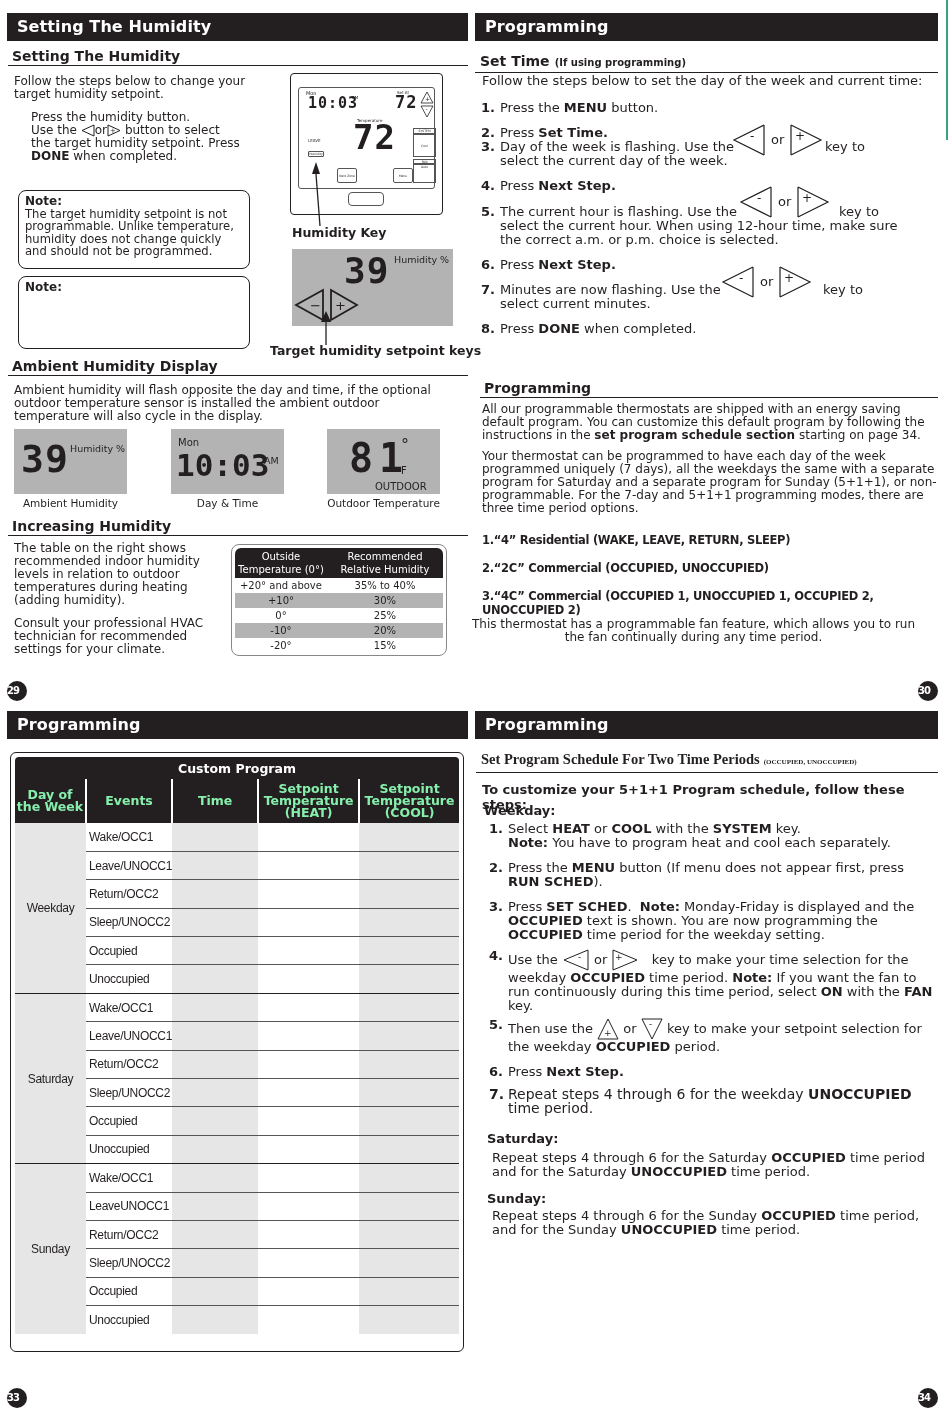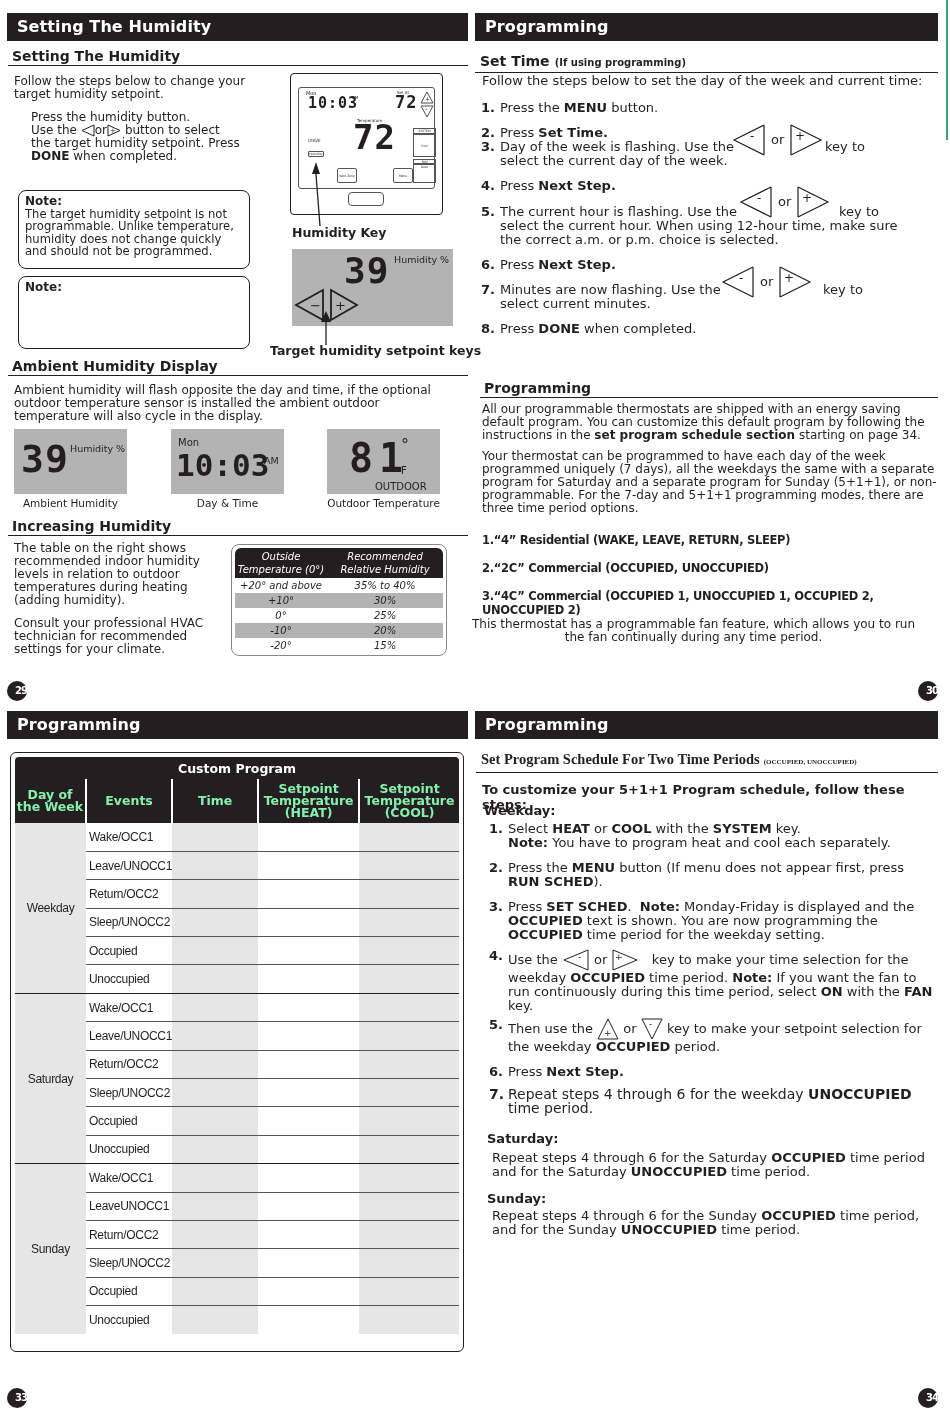--- a/index.html
+++ b/index.html
@@ -5,26 +5,26 @@
   * { box-sizing: border-box; margin: 0; padding: 0; }
   html, body { width: 950px; height: 1421px; background: #fff; overflow: hidden; }
   body { font-family: "DejaVu Sans", sans-serif; color: #231f20; position: relative; }
   .abs { position: absolute; }
   .bar { position: absolute; background: #231f20; color: #fff; font-weight: bold; font-size: 16px; padding-left: 10px; line-height: 28px; height: 28px; letter-spacing: 0.1px; }
   .h2 { position: absolute; font-weight: bold; font-size: 14px; border-bottom: 1.5px solid #231f20; padding-left: 4px; line-height: 18px; }
   .txt { font-size: 12px; line-height: 13px; }
   .green-edge { position: absolute; left: 946px; top: 0; width: 2px; height: 140px; background: #3aa17c; }
   .note { position: absolute; border: 1.6px solid #231f20; border-radius: 8px; padding: 4px 6px; font-size: 11.6px; line-height: 12.5px; }
   .note b { font-size: 12px; }
-  .pagenum { position: absolute; width: 20px; height: 20px; border-radius: 50%; background: #231f20; color: #fff; font-size: 10px; font-weight: bold; text-align: right; line-height: 20px; letter-spacing: -1px; }
+  .pagenum { position: absolute; width: 20px; height: 20px; border-radius: 50%; background: #231f20; color: #fff; font-size: 10px; font-weight: bold; text-align: left; line-height: 20px; letter-spacing: -1px; }
   .lcd { position: absolute; background: #b3b3b3; }
   .seg { font-family: "DejaVu Sans Mono", monospace; color: #231f20; font-weight: bold; position: absolute; letter-spacing: 1px; }
   .cap { position: absolute; font-size: 10.5px; text-align: center; }
   .hum-tbl { position: absolute; border: 1.4px solid #888; border-radius: 8px; padding: 3px; background: #fff; }
-  .hum-tbl table { border-collapse: collapse; width: 100%; font-size: 10px; font-style: italic; }
+  .hum-tbl table { border-collapse: collapse; width: 100%; font-size: 10px; }
   .hum-tbl th { background: #231f20; color: #fff; font-weight: normal; line-height: 13px; padding: 2px 0; }
   .hum-tbl th:first-child { border-top-left-radius: 6px; }
   .hum-tbl th:last-child { border-top-right-radius: 6px; }
   .hum-tbl td { text-align: center; height: 15px; line-height: 15px; }
   .hum-tbl tr.shade td { background: #b3b3b3; }
   .steps { position: absolute; font-size: 13px; line-height: 14px; }
   .step { position: relative; padding-left: 19px; }
   .step .n { position: absolute; left: 0; font-weight: bold; }
   .key { display: inline-block; vertical-align: middle; }
   .prog-tbl { position: absolute; left: 10px; top: 752px; width: 454px; height: 600px; border: 1.6px solid #231f20; border-radius: 6px; padding: 4px; }

